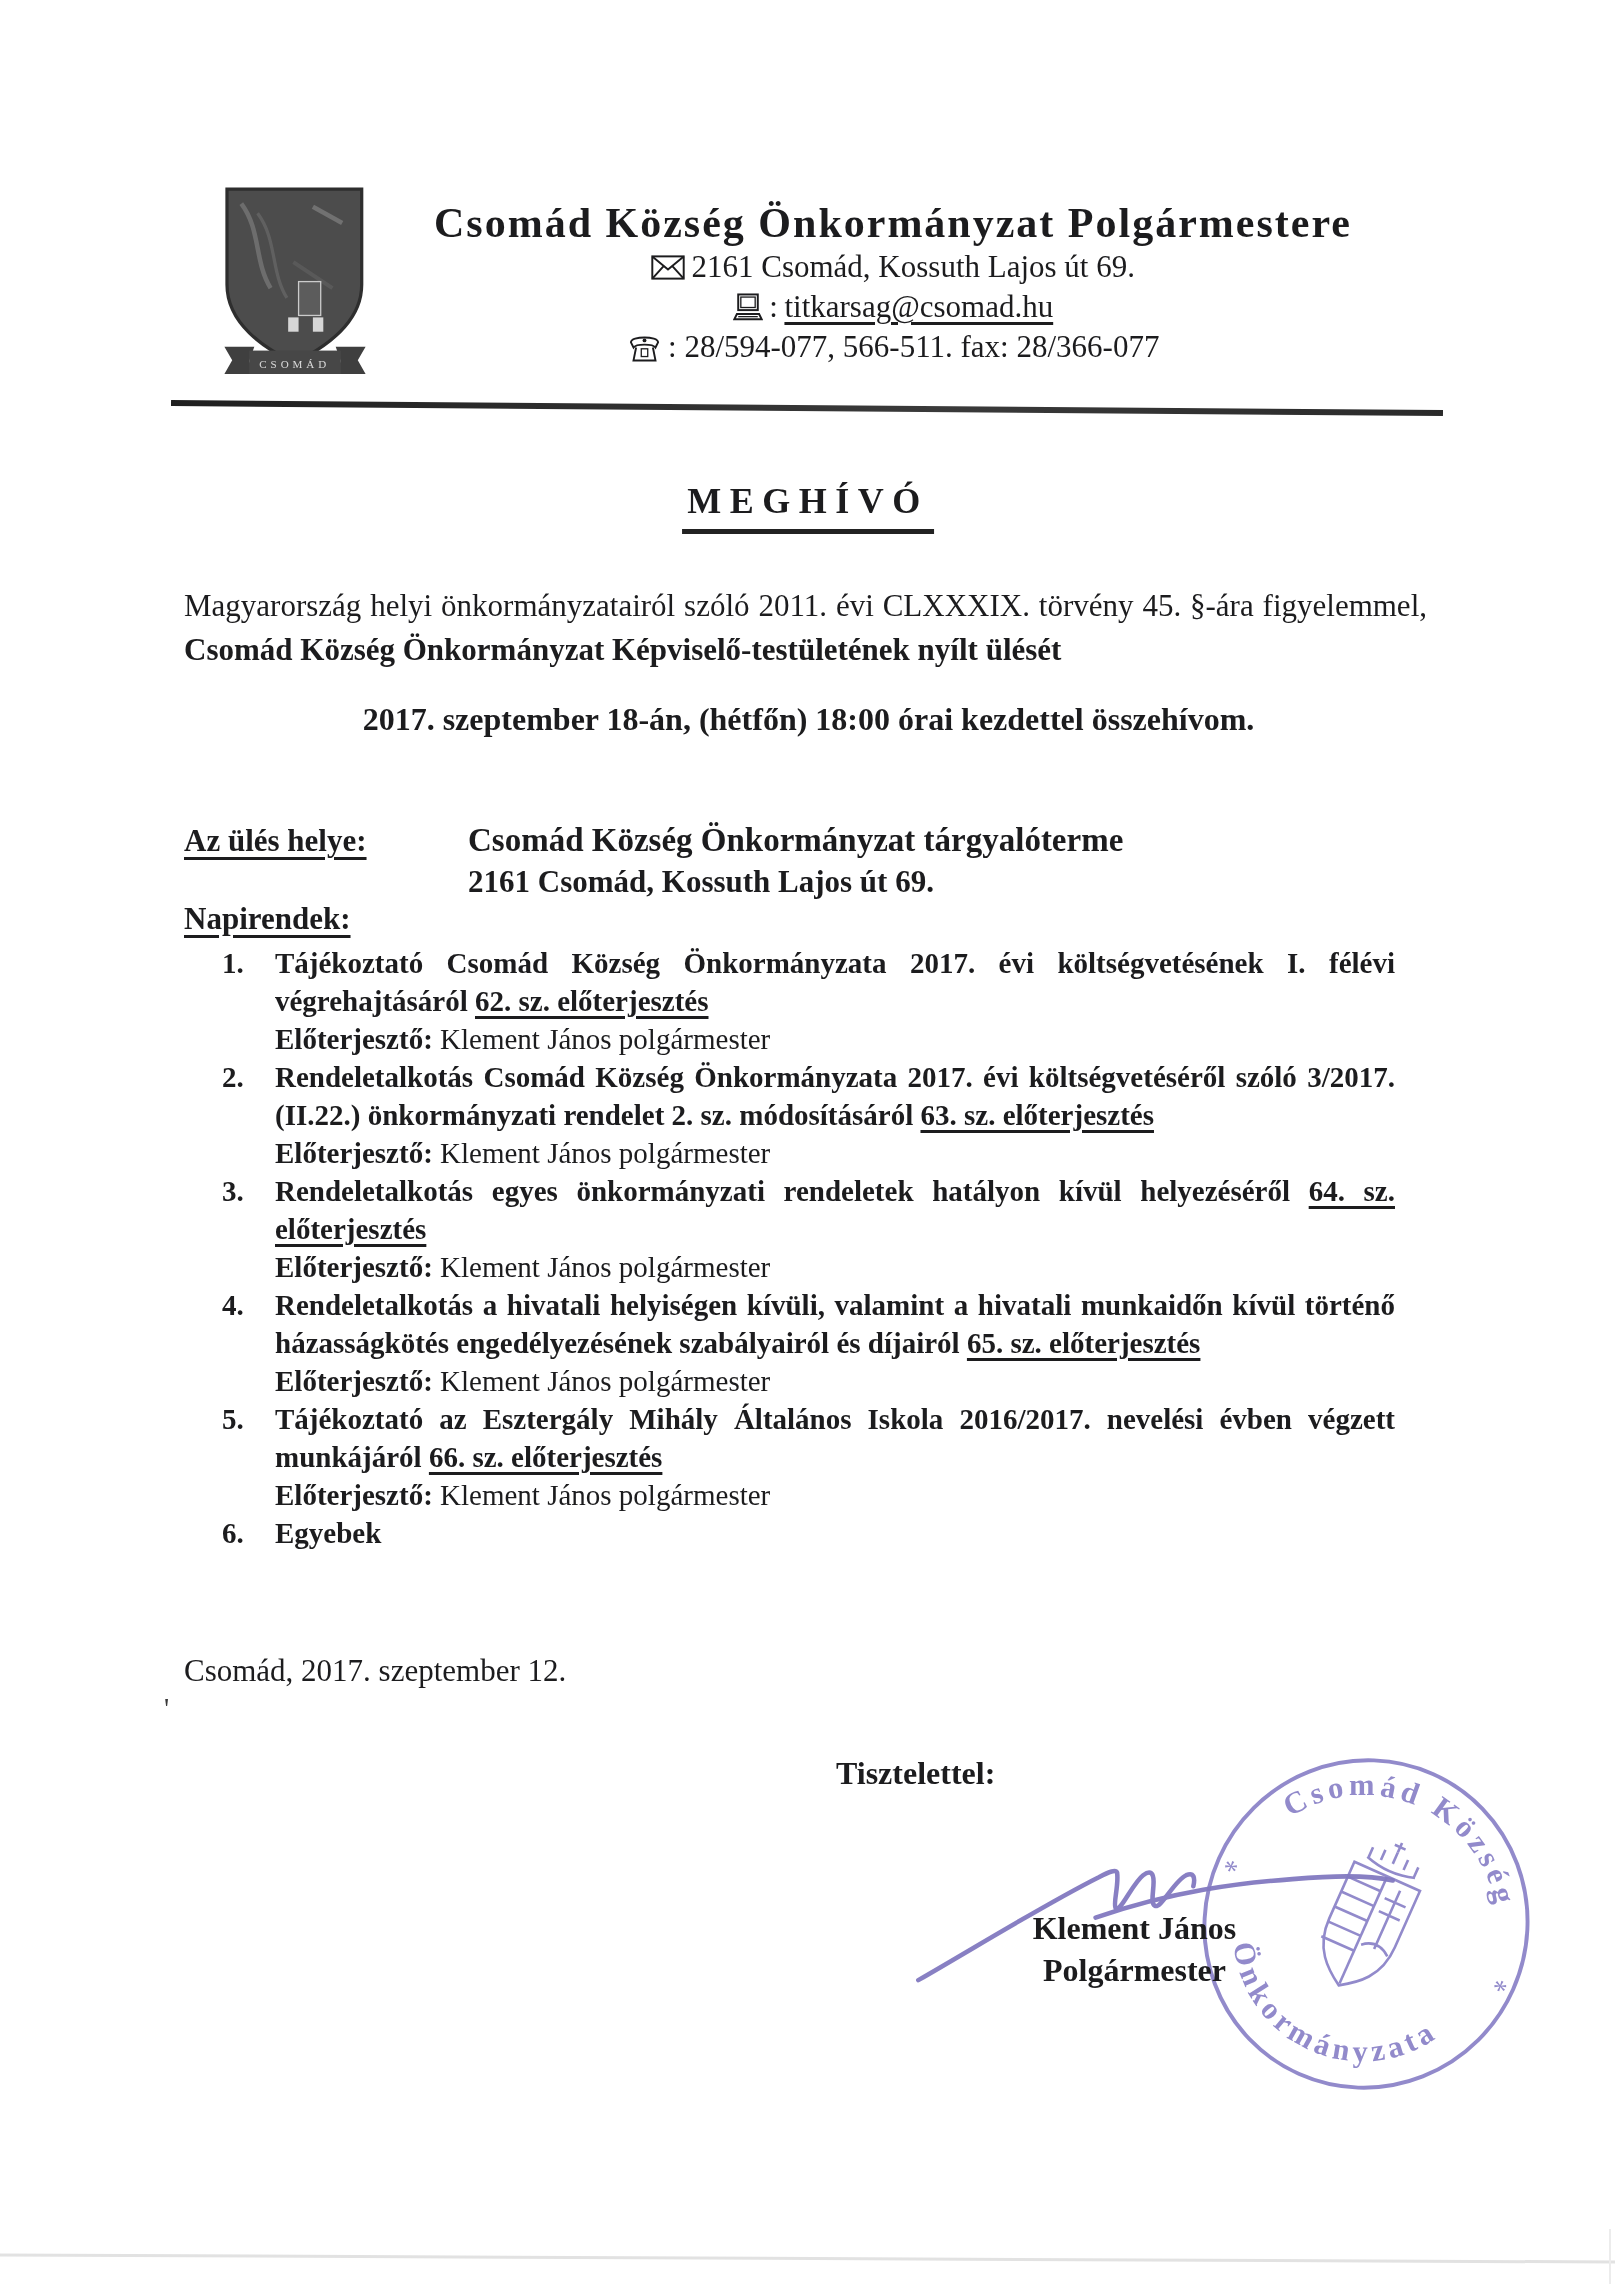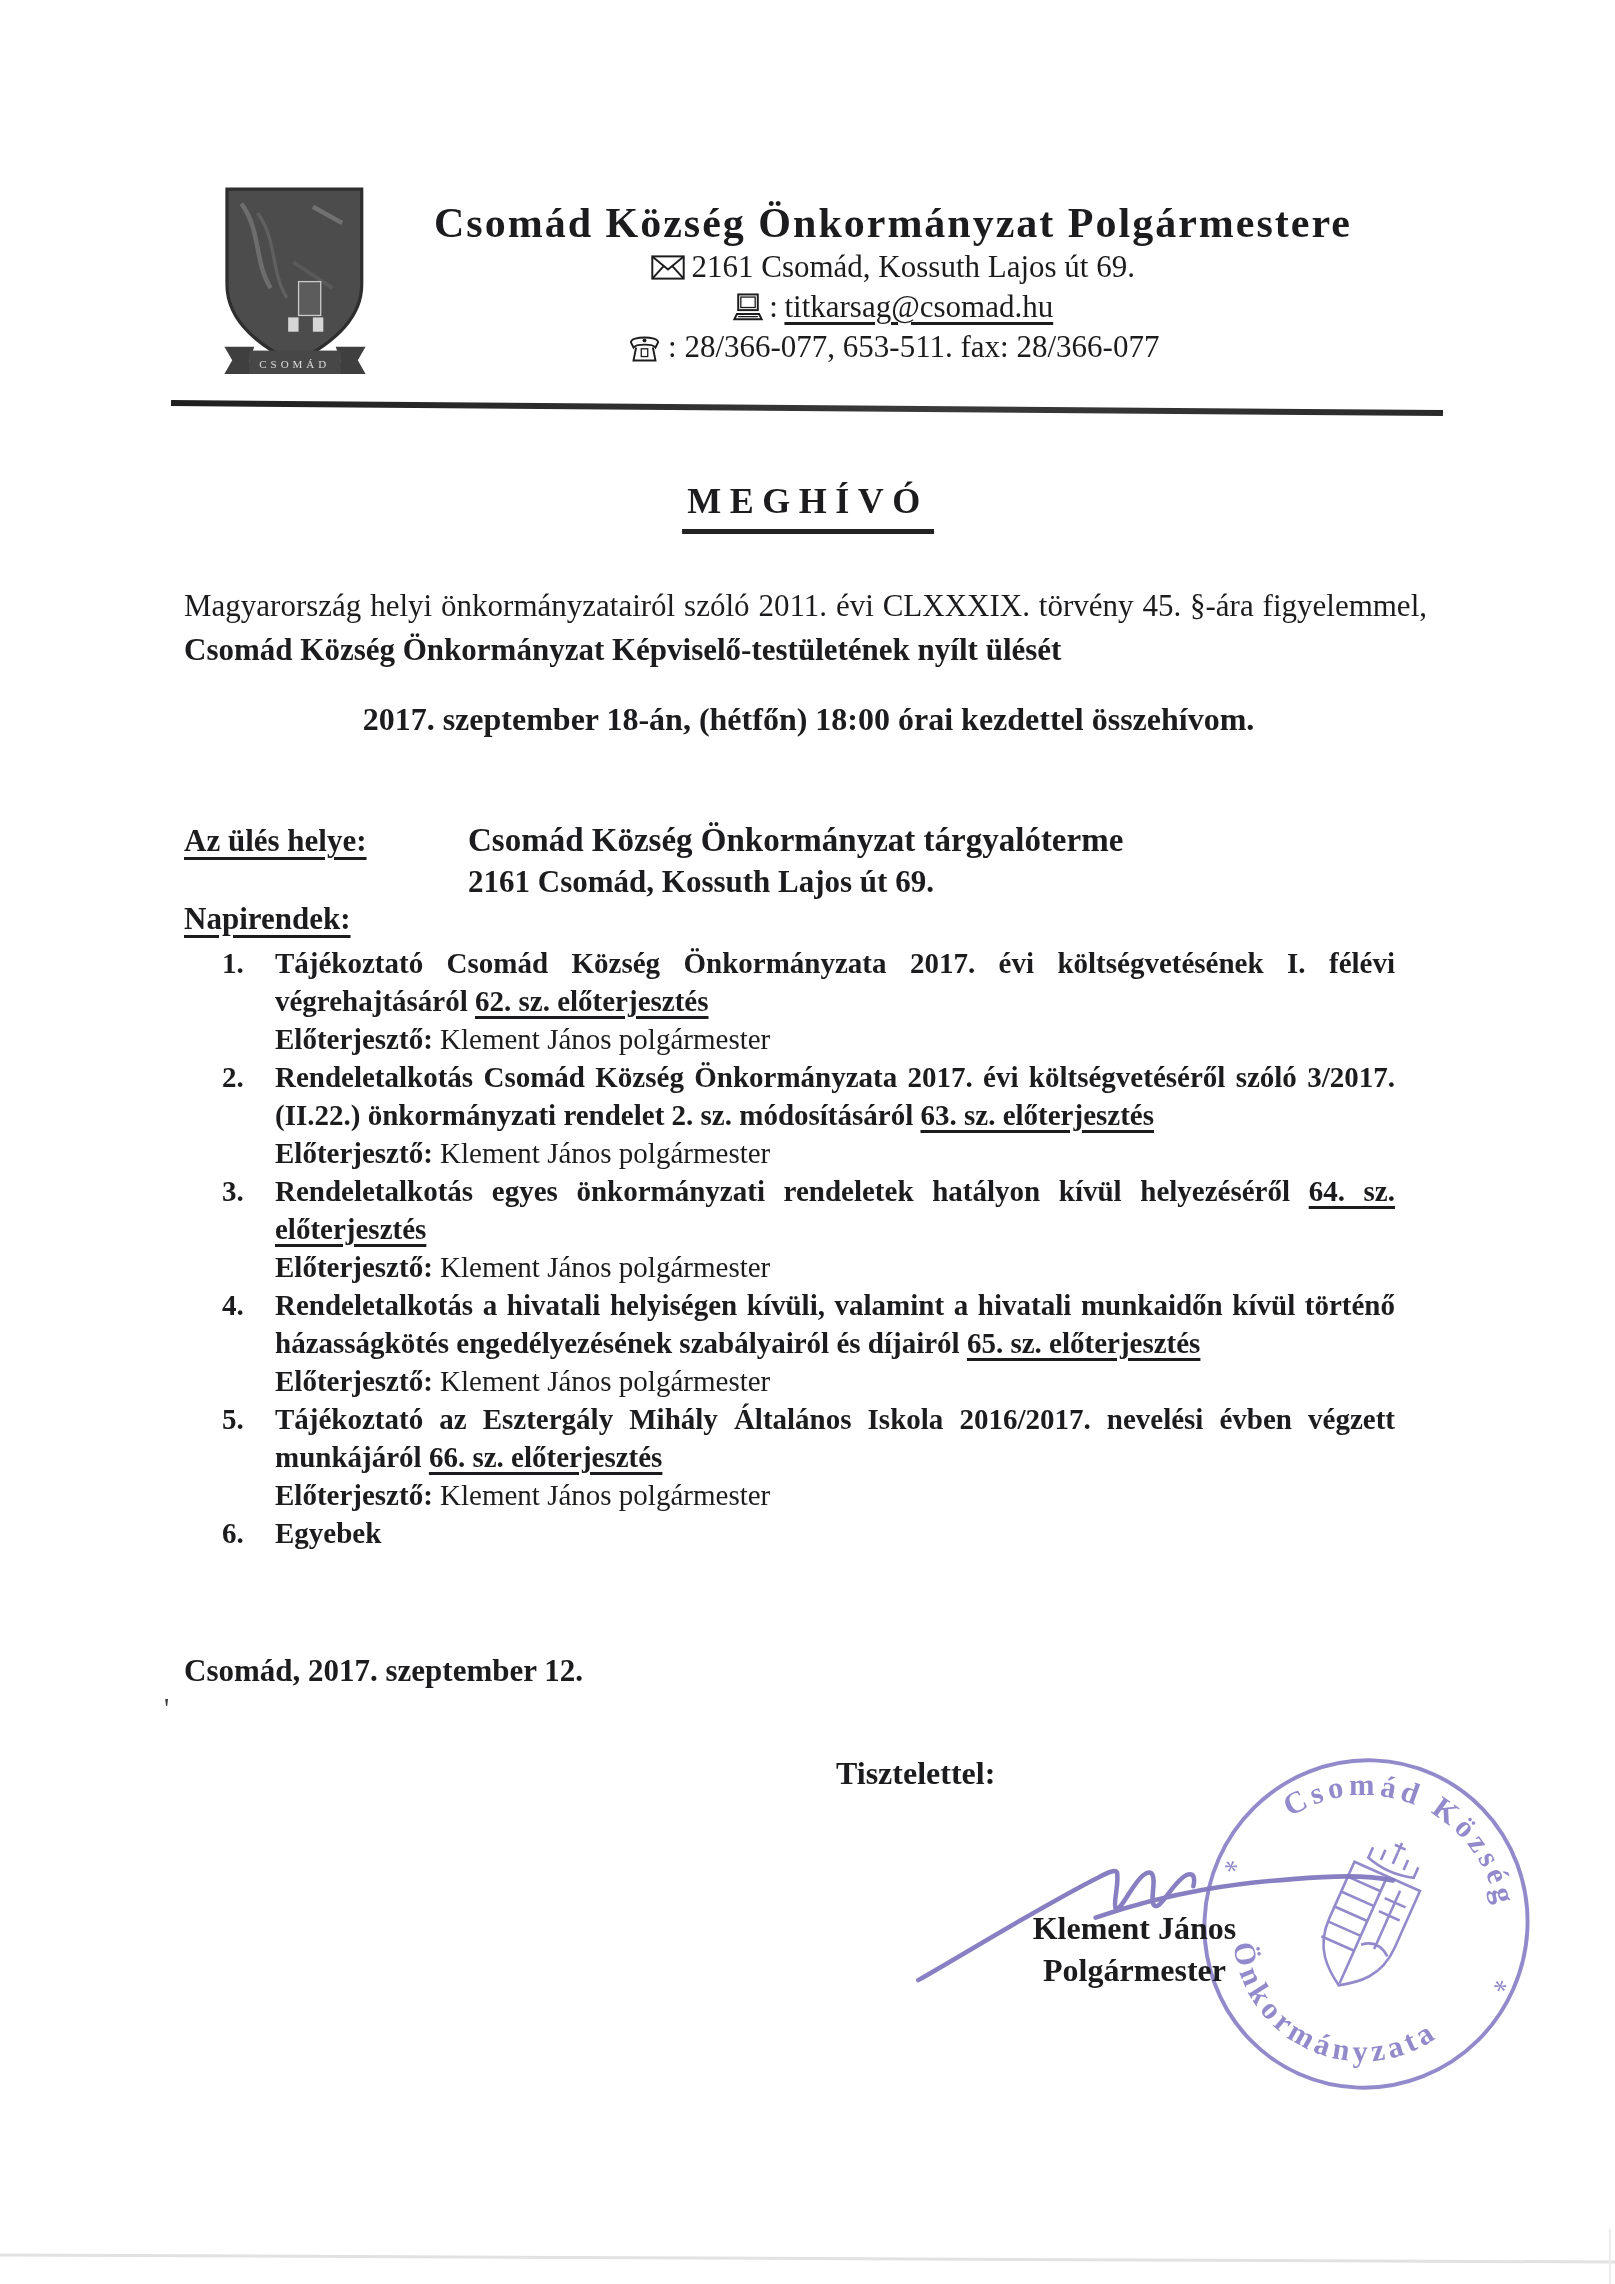--- a/index.html
+++ b/index.html
@@ -41,21 +41,21 @@
   .agenda-label{position:absolute;left:184px;top:901px;font-size:31px;font-weight:bold;}
   .agenda{position:absolute;left:222px;top:944px;width:1173px;margin:0;padding:0;list-style:none;
     font-size:29px;line-height:38px;}
   .agenda li{display:flex;}
   .agenda .num{width:53px;font-weight:bold;flex:none;}
   .agenda .itext{flex:1;font-weight:bold;text-align:justify;}
   .agenda .ref{text-decoration:underline;text-decoration-thickness:2.6px;text-underline-offset:4.6px;}
   .agenda .presenter{text-align:left;}
   .agenda .presenter .pval{font-weight:normal;margin-top:10px;}
   
-  .date-line{position:absolute;left:184px;top:1653px;font-size:31px;font-weight:bold;}
+  .date-line{position:absolute;left:184px;top:1653px;font-size:31px;}
   .stray-mark{position:absolute;left:164px;top:1692px;font-size:29px;color:#3a3a3a;}
   .closing{position:absolute;left:836px;top:1755px;font-size:32px;font-weight:bold;}
   .stamp{position:absolute;left:1190px;top:1748px;width:352px;height:352px;z-index:1;opacity:.88;}
   .signature{position:absolute;left:900px;top:1812px;width:515px;height:189px;z-index:2;}
   .signer{position:absolute;left:978px;top:1907px;width:313px;text-align:center;z-index:3;
     font-size:32px;font-weight:bold;line-height:42px;}
   .scan-line{position:absolute;left:0;top:2257px;width:1616px;height:3.3px;background:#e2e2e2;transform:rotate(0.25deg);}
   .scan-edge{position:absolute;right:5.2px;top:2229px;width:2px;height:55px;background:#ececec;}
 </style>
 </head>
@@ -97,21 +97,21 @@
         <span>:</span>
       <span class="email-underline">titkarsag@csomad.hu</span>
     </div>
     <div class="header-line">
       <svg class="hicon" width="35" height="31" viewBox="0 0 54 48">
         <path d="M6 16 C6 6 48 6 48 16 L44 24 C40 18 14 18 10 24 Z" fill="none" stroke="#1c1c1e" stroke-width="3"></path>
         <path d="M14 24 L10 44 L44 44 L40 24" fill="none" stroke="#1c1c1e" stroke-width="3"></path>
         <rect x="22" y="26" width="10" height="12" fill="none" stroke="#1c1c1e" stroke-width="2"></rect>
         <circle cx="27" cy="13" r="3" fill="#1c1c1e"></circle>
       </svg>
-        <span>: 28/366-077, 653-511. fax: 28/366-077</span>
+        <span>: 28/594-077, 566-511. fax: 28/366-077</span>
     </div>
   </div>
 
   <div class="rule"></div>
 
   <div class="doc-title">MEGHÍVÓ</div>
 
   <div class="intro"><span>Magyarország helyi önkormányzatairól szóló 2011. évi CLXXXIX. törvény 45. §-ára figyelemmel, </span><b>Csomád Község Önkormányzat Képviselő-testületének nyílt ülését</b></div>
 
   <div class="datetime">2017. szeptember 18-án, (hétfőn) 18:00 órai kezdettel összehívom.</div>

